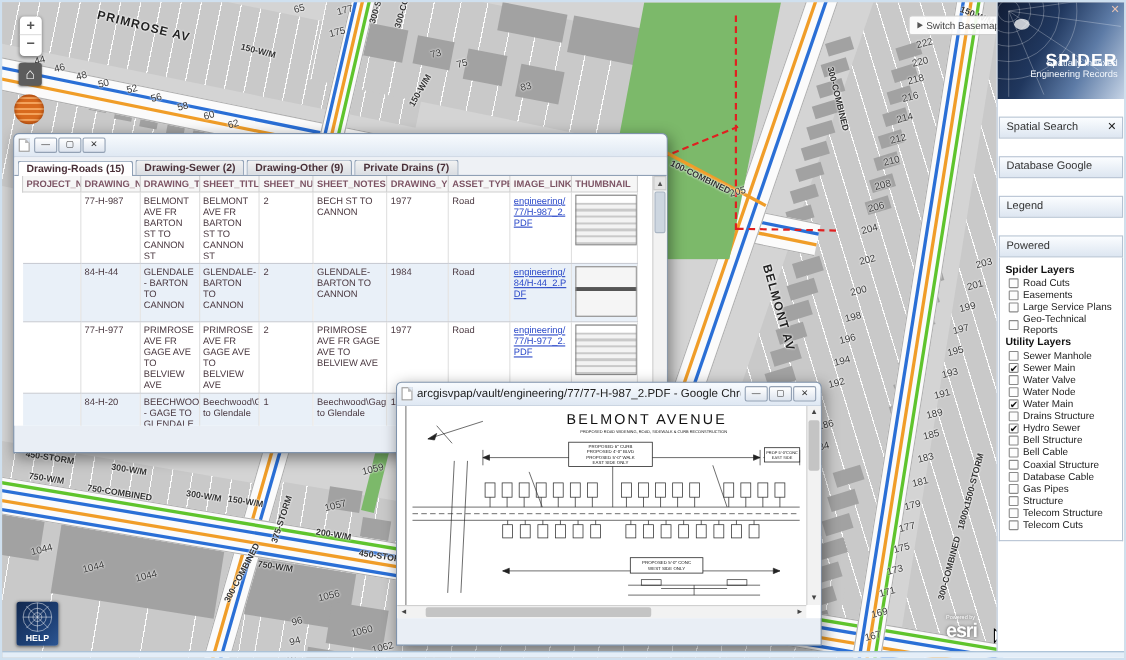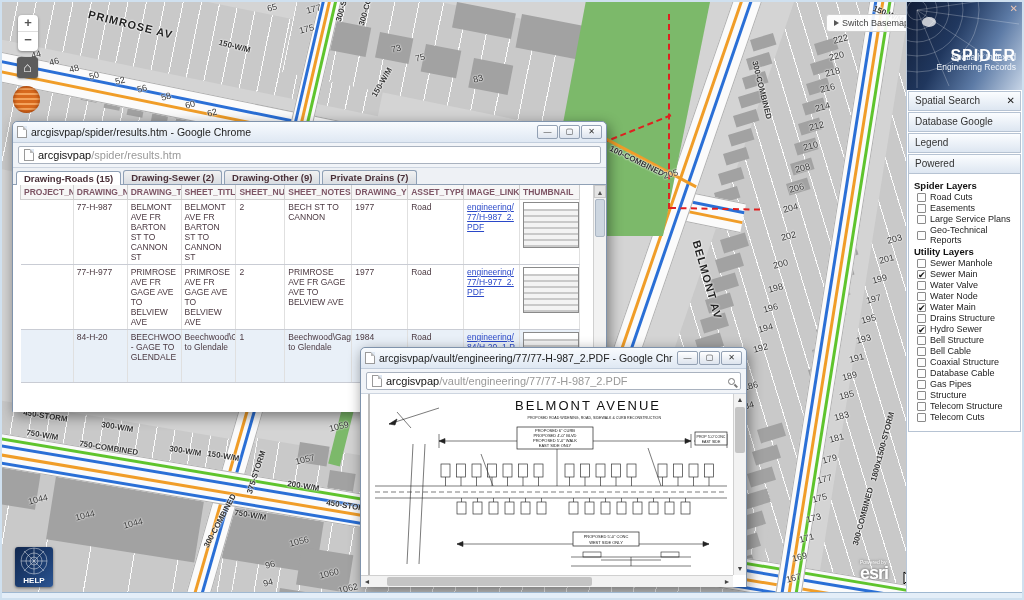--- a/index.html
+++ b/index.html
@@ -42,21 +42,21 @@
   #esri .pby{font-size:5px;line-height:5px;}
   #esri .elabel{font-size:18px;font-weight:bold;letter-spacing:-1px;line-height:16px;}
   #cursor{position:absolute;left:901px;top:569px;z-index:6;}
   
   #sidebar{position:absolute;right:0;top:0;width:116px;height:600px;background:#fff;z-index:60;border-left:1px solid #b9c8da;}
   #sb-header{position:relative;height:88px;background:linear-gradient(118deg,#111d36 0%,#20375e 38%,#5d7ba6 68%,#c6d4e6 100%);overflow:hidden;}
   #sb-header svg{position:absolute;left:-8px;top:-8px;}
   #sb-close{position:absolute;right:4px;top:1px;color:#e9c4b4;font-size:10px;cursor:pointer;}
   #sb-title{position:absolute;right:6px;top:30px;color:#fff;font-size:16px;font-weight:bold;letter-spacing:1px;margin-top:15px;}
   #sb-sub{position:absolute;right:6px;top:50px;color:#f2f6fb;font-size:8.5px;text-align:right;line-height:10px;}
-  .sb-bar{height:20px;margin:1px 1px 0 1px;background:linear-gradient(#fbfdff,#dde6f1);border:1px solid #b6c3d3;
+  .sb-bar{height:20px;margin:16px 1px 0 1px;background:linear-gradient(#fbfdff,#dde6f1);border:1px solid #b6c3d3;
     font-size:10px;color:#333;line-height:18px;padding:0 6px;position:relative;cursor:pointer;}
   .sb-bar .bar-x{position:absolute;right:5px;top:0;font-size:10px;color:#222;}
   #layers-box{margin:0 1px;border:1px solid #b6c3d3;border-top:none;background:#fff;padding:5px 3px 8px 5px;}
   .lyr-group{font-size:9.5px;font-weight:bold;color:#111;margin:1px 0;}
   .lyr-item{display:flex;align-items:center;gap:4px;margin:1px 0 1px 3px;font-size:9px;color:#222;cursor:pointer;}
   .cbx{width:9px;height:9px;border:1px solid #8a8a8a;background:#fdfdfd;flex:0 0 auto;font-size:9px;line-height:8px;text-align:center;color:#111;border-radius:1px;}
   
   .cwin{position:absolute;border:1px solid #7f93ac;border-radius:5px 5px 0 0;background:#e9eef5;
     box-shadow:2px 4px 14px rgba(0,0,0,.45);}
   .titlebar{height:21px;display:flex;align-items:center;padding:0 4px;gap:4px;
@@ -331,31 +331,24 @@
       <div class="elabel">esri</div>
     </div>
     <svg id="cursor" width="14" height="16">
       <polygon points="1,1 1,13 4,10 6,15 8,14 6,9 11,9" fill="#fff" stroke="#000" stroke-width="1"></polygon>
     </svg>
   </div>
 
   <div class="cwin" id="win1" style="left:10px;top:119px;width:595px;height:291px;z-index:40;">
     <div class="titlebar">
       <div class="pageicon"></div>
-      <div class="ttext">arcgisvpap/spider/results.htm - Google Chrome</div>
       <div class="winbtns">
         <div class="winbtn">—</div>
         <div class="winbtn">▢</div>
         <div class="winbtn">✕</div>
-      </div>
-    </div>
-    <div class="addrbar">
-      <div class="addrfield">
-        <div class="pageicon"></div>
-        <span><span class="host">arcgisvpap</span><span class="path">/spider/results.htm</span></span>
       </div>
     </div>
     <div id="tabstrip">
         <div class="rtab active">Drawing-Roads (15)</div>
         <div class="rtab">Drawing-Sewer (2)</div>
         <div class="rtab">Drawing-Other (9)</div>
         <div class="rtab">Private Drains (7)</div>
       </div>
     <div id="tablewrap">
       <table id="rtable">
@@ -379,20 +372,34 @@
               <td>77-H-987</td>
               <td>BELMONT AVE FR BARTON ST TO CANNON ST</td>
               <td>BELMONT AVE FR BARTON ST TO CANNON ST</td>
               <td>2</td>
               <td>BECH ST TO CANNON</td>
               <td>1977</td>
               <td>Road</td>
               <td><a>engineering/77/H-987_2.PDF</a></td>
               <td>
                 <div class="thumb t1"></div>
+              </td>
+            </tr>
+            <tr class="alt">
+              <td></td>
+              <td>84-H-44</td>
+              <td>GLENDALE - BARTON TO CANNON</td>
+              <td>GLENDALE- BARTON TO CANNON</td>
+              <td>2</td>
+              <td>GLENDALE- BARTON TO CANNON</td>
+              <td>1984</td>
+              <td>Road</td>
+              <td><a>engineering/84/H-44_2.PDF</a></td>
+              <td>
+                <div class="thumb t2"></div>
               </td>
             </tr>
             <tr>
               <td></td>
               <td>77-H-977</td>
               <td>PRIMROSE AVE FR GAGE AVE TO BELVIEW AVE</td>
               <td>PRIMROSE AVE FR GAGE AVE TO BELVIEW AVE</td>
               <td>2</td>
               <td>PRIMROSE AVE FR GAGE AVE TO BELVIEW AVE</td>
               <td>1977</td>
@@ -427,27 +434,20 @@
   </div>
 
   <div class="cwin" id="win2" style="left:358px;top:345px;width:387px;height:240px;z-index:50;">
     <div class="titlebar">
       <div class="pageicon"></div>
       <div class="ttext">arcgisvpap/vault/engineering/77/77-H-987_2.PDF - Google Chrome</div>
       <div class="winbtns">
         <div class="winbtn">—</div>
         <div class="winbtn">▢</div>
         <div class="winbtn">✕</div>
-      </div>
-    </div>
-    <div class="addrbar">
-      <div class="addrfield">
-        <div class="pageicon"></div>
-        <span><span class="host">arcgisvpap</span><span class="path">/vault/engineering/77/77-H-987_2.PDF</span></span>
-        <span class="mag"></span>
       </div>
     </div>
     <div id="pdfcontent">
       <svg id="pdfdraw" viewBox="0 0 372 181" preserveAspectRatio="none">
         <g stroke="#222" stroke-width="0.6" fill="none">
 
           <line x1="8" y1="0" x2="8" y2="181"></line>
 
           <line x1="28" y1="30" x2="78" y2="14"></line>
             <line x1="36" y1="18" x2="50" y2="34"></line>

